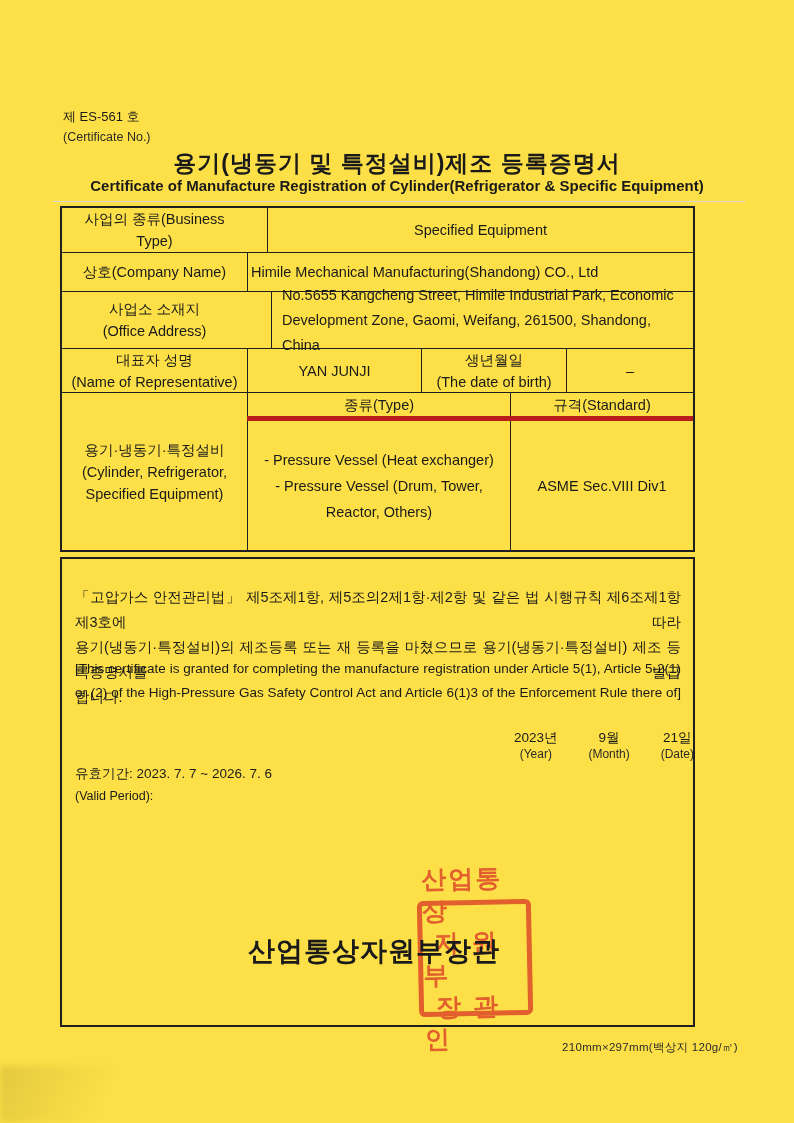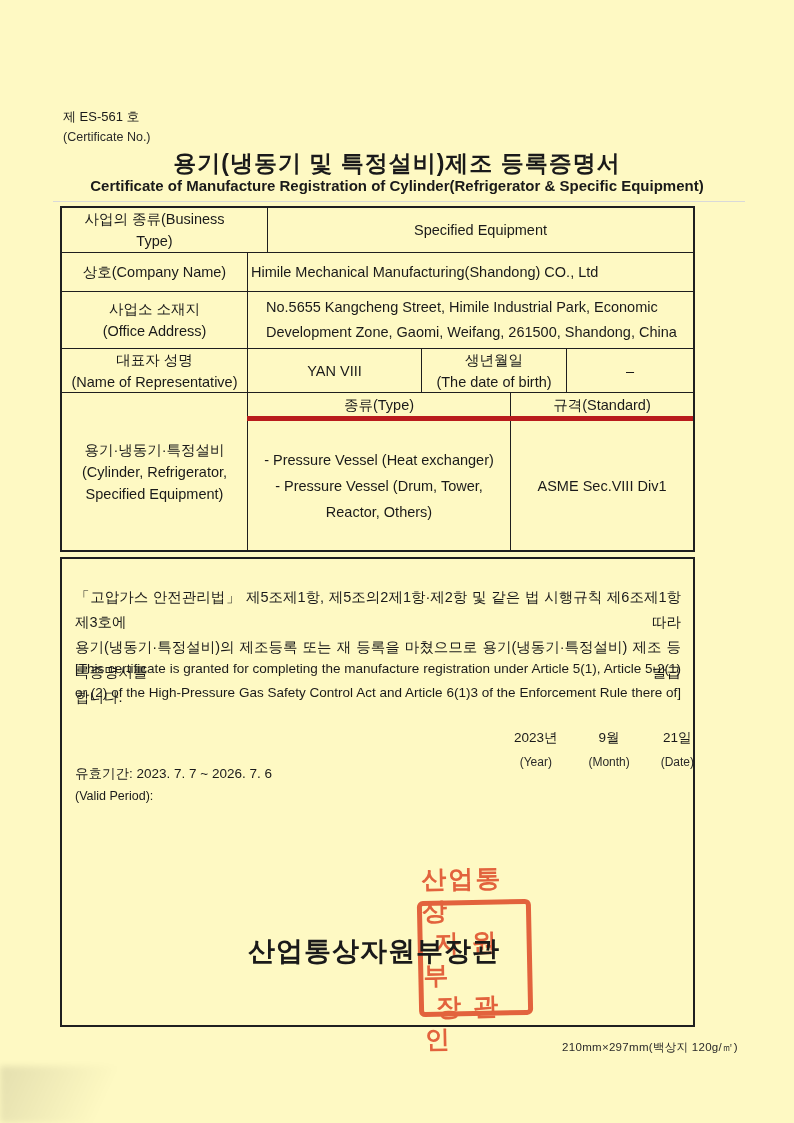--- a/index.html
+++ b/index.html
@@ -1,20 +1,20 @@
 <!DOCTYPE html>
 <html style="--seal-color: #df4f2b;"><head>
 <meta charset="utf-8">
 <style>
   * { margin:0; padding:0; box-sizing:border-box; }
   html,body { background:#ffffff; }
   .page {
     position:relative;
     width:794px; height:1123px;
-    background:#fef9c3;
+    background:#fde047;
     font-family:"Liberation Sans", sans-serif;
     color:#1a1a1a;
     overflow:hidden;
   }
   
   .cert-no { position:absolute; left:63px; top:106px; font-size:13px; line-height:21px; }
   .cert-no .caption { font-size:12.5px; color:#2a2a2a; }
   .title-ko { position:absolute; left:0; top:148px; width:100%; text-align:center;
               font-size:23px; font-weight:bold; letter-spacing:1px; }
   .title-en { position:absolute; left:0; top:177px; width:100%; text-align:center;
@@ -27,39 +27,39 @@
          font-size:14.5px; }
   .trow { display:flex; border-top:1px solid #1f1f1f; }
   .trow.first { border-top:none; }
   .tcell { display:flex; flex-direction:column; align-items:center; justify-content:center;
            border-left:1px solid #1f1f1f; text-align:center; line-height:22px; padding:2px 6px; }
   .tcell.first { border-left:none; }
   .w-label { width:185px; flex:none; }
   .grow { flex:1; }
   .r1 { height:44px;gap:20px; } .r2 { height:39px; } .r3 { height:57px; } .r4 { height:44px; }
   .r5 { height:158px; }
-  .addr { align-items:flex-start; text-align:left; padding-left:18px; line-height:25px; }
+  .addr { align-items:flex-start; text-align:left; padding-left:10px; line-height:25px;margin-left:24px; }
   .company { align-items:flex-start; text-align:left; padding-left:3px; }
   .r4 .name-cell { width:174px; flex:none; }
   .r4 .birth-cell { width:145px; flex:none; }
   .equip-right { flex:1; display:flex; flex-direction:column; }
   .equip-head { display:flex; height:28px; border-bottom:5px solid #b91c1c; }
   .equip-body { display:flex; flex:1; }
   .type-col { width:263px; flex:none; }
   .equip-lines { line-height:26px; }
 
   
   .box2 { position:absolute; left:60px; top:557px; width:635px; height:470px;
           border:2px solid #1f1f1f; }
   .para-ko { position:absolute; left:13px; right:12px; top:26px; font-size:14.5px; line-height:25px; }
   .para-en { position:absolute; left:13px; right:12px; top:98px; font-size:13.5px; line-height:24px; }
   .jline { text-align:justify; text-align-last:justify; }
   .date-block { position:absolute; left:452px; width:180px; top:170px; display:flex;
                 justify-content:space-between; text-align:center; font-size:13.5px; line-height:17px; }
-  .date-block .caption { font-size:12px; color:#2a2a2a;margin-top:8px; }
+  .date-block .caption { font-size:12px; color:#2a2a2a; }
   .valid { position:absolute; left:13px; top:203px; font-size:13.5px; line-height:23px; }
   .valid .caption { font-size:12.5px; }
   .minister { position:absolute; left:186px; top:374px; font-size:27px; font-weight:bold;
               letter-spacing:1px; z-index:2; }
   .seal { position:absolute; left:356px; top:341px; width:114px; height:116px;
           border:5px solid var(--seal-color,#df4f2b); border-radius:6px;
           transform:rotate(-1.2deg); display:flex; flex-direction:column;
           align-items:center; justify-content:center;
           color:var(--seal-color,#df4f2b); font-weight:bold; font-size:25px;
           line-height:32px; opacity:0.88; z-index:1; }
@@ -110,21 +110,21 @@
         <div>No.5655 Kangcheng Street, Himile Industrial Park, Economic</div>
         <div>Development Zone, Gaomi, Weifang, 261500, Shandong, China</div>
       </div>
     </div>
 
     <div class="trow r4">
       <div class="tcell w-label first">
         <div>대표자 성명</div>
         <div>(Name of Representative)</div>
       </div>
-      <div class="tcell name-cell">YAN VIII</div>
+      <div class="tcell name-cell">YAN JUNJI</div>
       <div class="tcell birth-cell">
         <div>생년월일</div>
         <div>(The date of birth)</div>
       </div>
       <div class="tcell grow">–</div>
     </div>
 
     <div class="trow r5">
       <div class="tcell w-label first">
         <div>용기·냉동기·특정설비</div>

